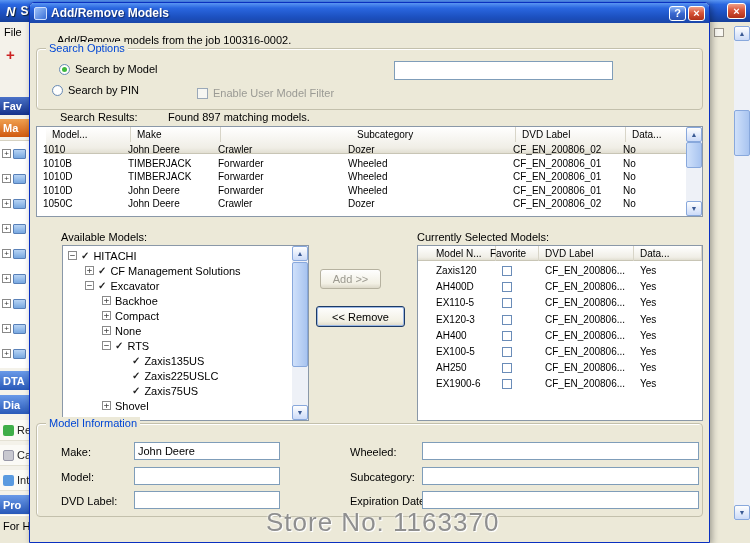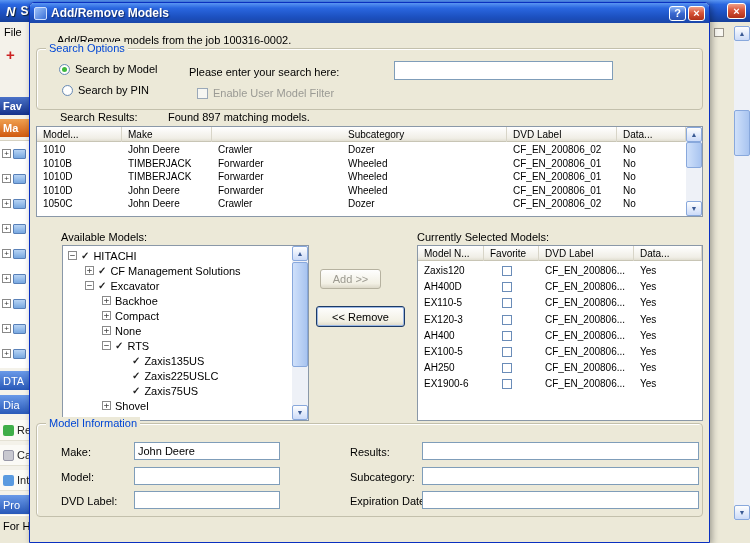--- a/index.html
+++ b/index.html
@@ -16,21 +16,21 @@
 .bg-title{font-weight:bold;font-size:12px;text-shadow:1px 1px 1px #123}
 .bg-close{position:absolute;right:4px;top:3px;width:19px;height:16px;border:1px solid #fff;border-radius:3px;
   background:linear-gradient(180deg,#f0a088,#d8543a 45%,#b03018);color:#fff;font-weight:bold;font-size:11px;
   text-align:center;line-height:14px}
 .bg-leftcol{left:0;top:22px;width:30px;height:493px;background:#f4f2ea;border-right:1px solid #d6d2c2}
 .menu-file{position:absolute;left:4px;top:26px;font-size:11px}
 .bg-toolbtn{left:6px;top:46px;font-size:15px;font-weight:900;color:#cc2222}
 .cap{left:0;width:30px;display:flex;align-items:center;padding-left:3px;overflow:hidden;white-space:nowrap}
 .cap-navy{height:18px;background:linear-gradient(180deg,#4a72c8,#16328a);color:#fff;font-weight:bold}
 .cap-orange{height:18px;background:linear-gradient(180deg,#f0a050,#d05a10);color:#fff;font-weight:bold}
-.cap-blue{height:19px;background:linear-gradient(180deg,#6a9ae8,#2858b8);color:#fff;font-weight:normal}
+.cap-blue{height:19px;background:linear-gradient(180deg,#6a9ae8,#2858b8);color:#fff;font-weight:bold}
 .cap-item{height:21px;background:#fbfaf6;border-bottom:1px solid #e4e1d4;color:#222;gap:3px}
 .cap-ico{display:inline-block;width:11px;height:11px;border-radius:2px;flex:0 0 auto}
 .bg-treebox{left:0;top:140px;width:30px;height:228px;background:#fff;border-top:1px solid #d6d2c2}
 .bgrow{display:flex;align-items:center;height:25px;padding-left:2px;gap:2px}
 .bgplus{width:9px;height:9px;border:1px solid #888;background:#fff;font-size:8px;line-height:7px;text-align:center;color:#333;flex:0 0 auto}
 .bgfolder{width:13px;height:10px;background:linear-gradient(180deg,#b8d4f4,#78a8e0);border:1px solid #5880b8;border-radius:1px;flex:0 0 auto}
 .bg-status{left:0;top:515px;width:30px;height:28px;background:#ece9d8;border-top:1px solid #fff;
   padding:4px 0 0 3px;overflow:hidden;white-space:nowrap}
 .bg-rightstrip{left:710px;top:22px;width:40px;height:521px;background:#ece9d8}
 .pin-ico{left:714px;top:28px;width:10px;height:9px;border:1px solid #98948a;background:#f8f7f2}
@@ -64,33 +64,33 @@
 .group{position:absolute;border:1px solid #c3c0ac;border-radius:4px;box-shadow:inset 1px 1px 0 #fff}
 .group-label{position:absolute;top:-7px;left:9px;background:#ece9d8;padding:0 3px;color:#0046d5}
 .g-search{left:6px;top:25px;width:667px;height:62px}
 .g-info{left:6px;top:400px;width:667px;height:94px}
 
 .radio-row{position:absolute;display:flex;align-items:center;gap:5px;white-space:nowrap}
 .radio{width:11px;height:11px;border:1px solid #6a8cb8;border-radius:50%;
   background:radial-gradient(circle,#fff 55%,#e8e6da);position:relative;flex:0 0 auto}
 .radio .dot{position:absolute;left:2px;top:2px;width:5px;height:5px;border-radius:50%;background:#3db83d}
 .r1{left:22px;top:14px}
-.r2{left:25px;top:35px}
+.r2{left:15px;top:35px}
 .prompt{position:absolute;left:152px;top:17px;white-space:nowrap}
 .search-input{position:absolute;left:357px;top:12px;width:219px;height:19px;border:1px solid #7f9db9;
   background:#fff;font-size:11px;padding:0 3px;font-family:"Liberation Sans",sans-serif}
 .chk-row{position:absolute;left:160px;top:38px;display:flex;align-items:center;gap:5px;white-space:nowrap}
 .chk{width:11px;height:11px;border:1px solid #9aa8b8;background:#f6f6f2;display:inline-block;flex:0 0 auto}
 .chk-label{color:#9a9a94}
 
 .sr-label{position:absolute;left:30px;top:88px}
 .sr-found{position:absolute;left:138px;top:88px}
 
 .res-table{position:absolute;left:6px;top:103px;width:667px;height:91px;background:#fff;border:1px solid #8a98a8}
-.res-head{position:absolute;left:0;top:0;width:649px;height:15px;
+.res-head{position:absolute;left:9px;top:0;width:649px;height:27px;
   background:linear-gradient(180deg,#fff,#f0eee6 80%,#e2dfd2);border-bottom:1px solid #c8c5b5}
 .th{position:absolute;top:0;height:15px;line-height:15px;font-size:10px;padding-left:6px;
   border-right:1px solid #d8d5c8;overflow:hidden;white-space:nowrap}
 .res-body{position:absolute;left:0;top:16px;width:649px}
 .res-row{position:relative;height:13.5px}
 .td{position:absolute;top:0;height:15px;line-height:13px;font-size:10px;padding-left:6px;
   overflow:hidden;white-space:nowrap}
 .res-col0{left:0;width:85px}.res-col1{left:85px;width:90px}.res-col2{left:175px;width:130px}
 .res-col3{left:305px;width:165px}.res-col4{left:470px;width:110px}.res-col5{left:580px;width:69px}
 .res-sb{right:0;top:0;width:16px;height:89px}
@@ -111,21 +111,21 @@
   background:linear-gradient(180deg,#fefefe,#f2f0e4 75%,#dcd8c8);cursor:default}
 .add-btn{left:290px;top:246px;width:61px;height:20px;border:1px solid #b6b2a0;color:#9c9a90}
 .remove-btn{left:286px;top:283px;width:89px;height:21px;border:1px solid #1c3a66;box-shadow:inset 0 0 0 1px #9cb8e4;color:#000}
 
 .sel-table{position:absolute;left:387px;top:222px;width:286px;height:176px;background:#fff;border:1px solid #8a98a8}
 .sel-head{position:absolute;left:0;top:0;width:284px;height:15px;
   background:linear-gradient(180deg,#fff,#f0eee6 80%,#e2dfd2);border-bottom:1px solid #c8c5b5}
 .sel-body{position:absolute;left:0;top:17px;width:284px}
 .sel-row{position:relative;height:16.2px}
 .sel-row .td{height:16px;line-height:15px}
-.sel-col0{left:0;width:66px}.sel-col1{left:66px;width:55px}.sel-col2{left:121px;width:95px}.sel-col3{left:216px;width:68px}
+.sel-col0{left:12px;width:66px}.sel-col1{left:66px;width:55px}.sel-col2{left:121px;width:95px}.sel-col3{left:216px;width:68px}
 .fav-chk{width:10px;height:10px;border:1px solid #6a8cb8;background:#fff;display:inline-block;margin:3px 0 0 12px}
 
 .fl{position:absolute;white-space:nowrap}
 .fi{position:absolute;height:18px;border:1px solid #7f9db9;background:#fff;font-size:11px;padding:0 3px;
   font-family:"Liberation Sans",sans-serif}
 
 .watermark{position:absolute;left:266px;top:507px;font-size:26px;color:#8f8f8f;letter-spacing:1px;
   text-shadow:0 0 3px #fff,1px 1px 0 #ffffff;z-index:40;white-space:nowrap}
 </style>
 </head>
@@ -238,21 +238,20 @@
         <span class="radio-row r1">
           <span class="radio">
               <span class="dot"></span>
             </span>
           <span>Search by Model</span>
         </span>
         <span class="radio-row r2">
           <span class="radio"></span>
           <span>Search by PIN</span>
         </span>
-        <span class="prompt">Please enter your search here:</span>
         <input class="search-input" value="" style="">
         <span class="chk-row">
           <span class="chk"></span>
           <span class="chk-label">Enable User Model Filter</span>
         </span>
       </div>
 
       <span class="sr-label">Search Results:</span>
       <span class="sr-found">Found 897 matching models.</span>
 
@@ -436,28 +435,29 @@
               <div class="td sel-col2">CF_EN_200806...</div>
               <div class="td sel-col3">Yes</div>
             </div>
           </div>
       </div>
 
       <div class="group g-info">
         <span class="group-label">Model Information</span>
         <span class="fl" style="left:24px;top:22px">Make:</span>
         <input class="fi" style="left: 97px; top: 18px; width: 146px;" value="John Deere">
-        <span class="fl" style="left:313px;top:22px">Results:</span>
+        <span class="fl" style="left:313px;top:22px">Wheeled:</span>
         <input class="fi" style="left: 385px; top: 18px; width: 277px;" value="">
         <span class="fl" style="left:24px;top:47px">Model:</span>
         <input class="fi" style="left: 97px; top: 43px; width: 146px;" value="">
         <span class="fl" style="left:313px;top:47px">Subcategory:</span>
         <input class="fi" style="left: 385px; top: 43px; width: 277px;" value="">
         <span class="fl" style="left:24px;top:71px">DVD Label:</span>
         <input class="fi" style="left: 97px; top: 67px; width: 146px;" value="">
         <span class="fl" style="left:313px;top:71px">Expiration Date:</span>
         <input class="fi" style="left: 385px; top: 67px; width: 277px;" value="">
       </div>
 
     </div>
   </div>
 
+  <div class="watermark">Store No: 1163370</div>
 </div>
 
 </body></html>

